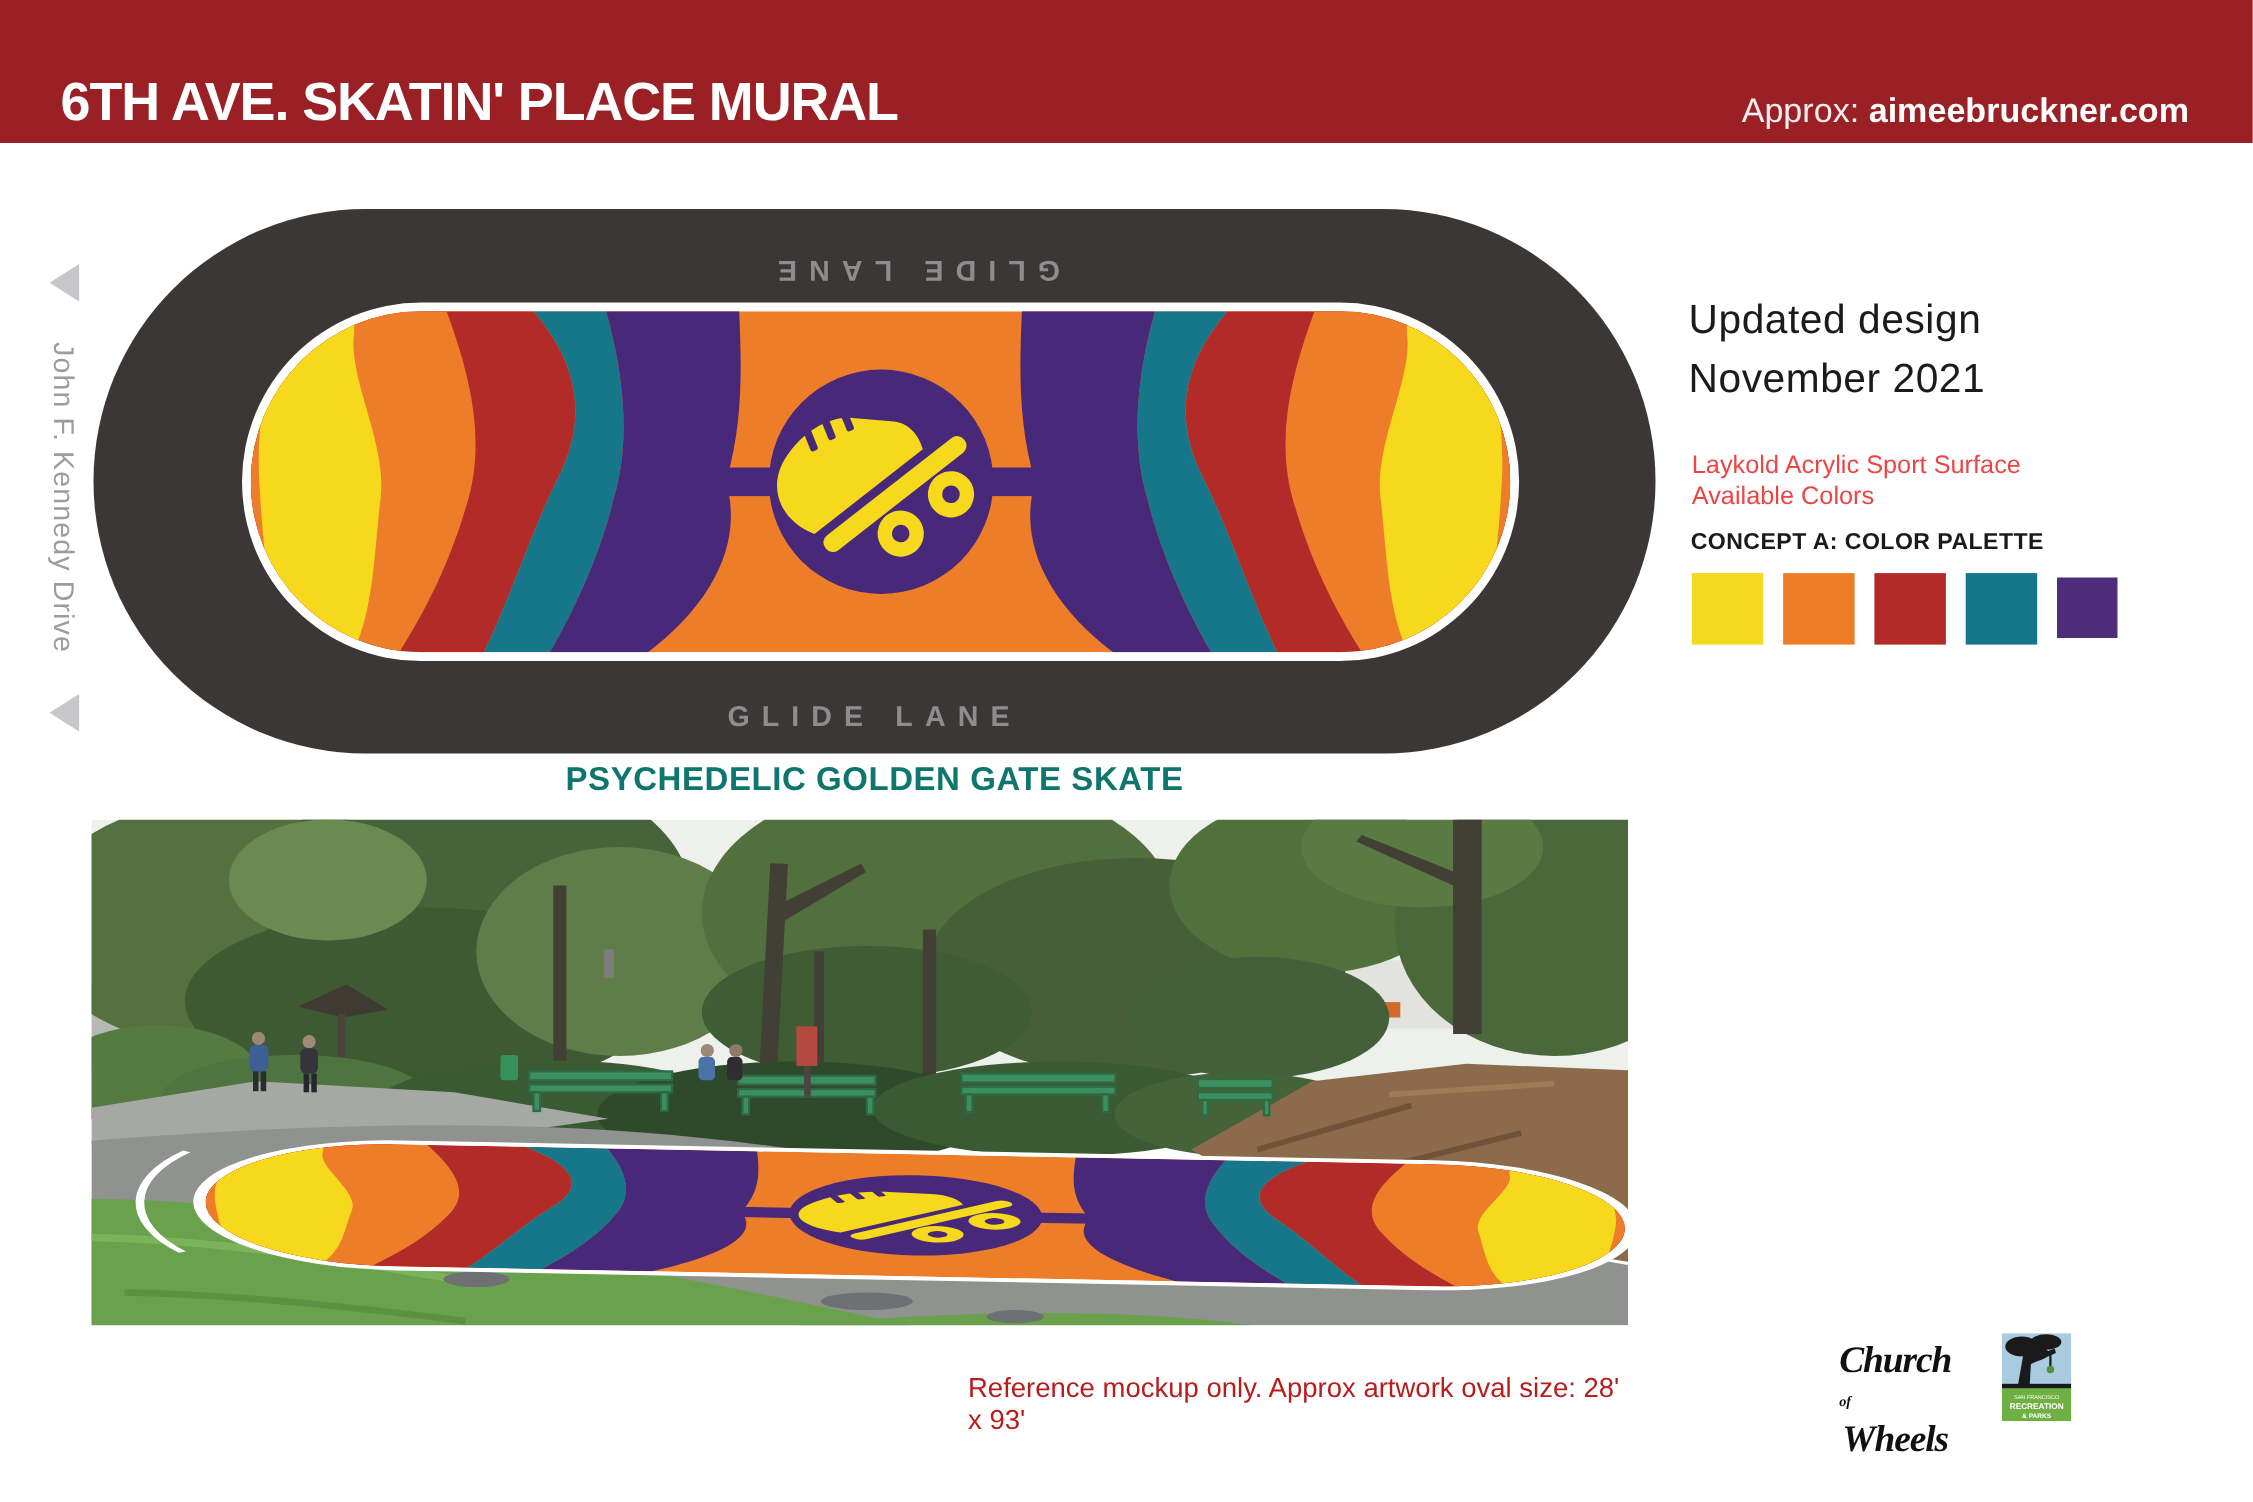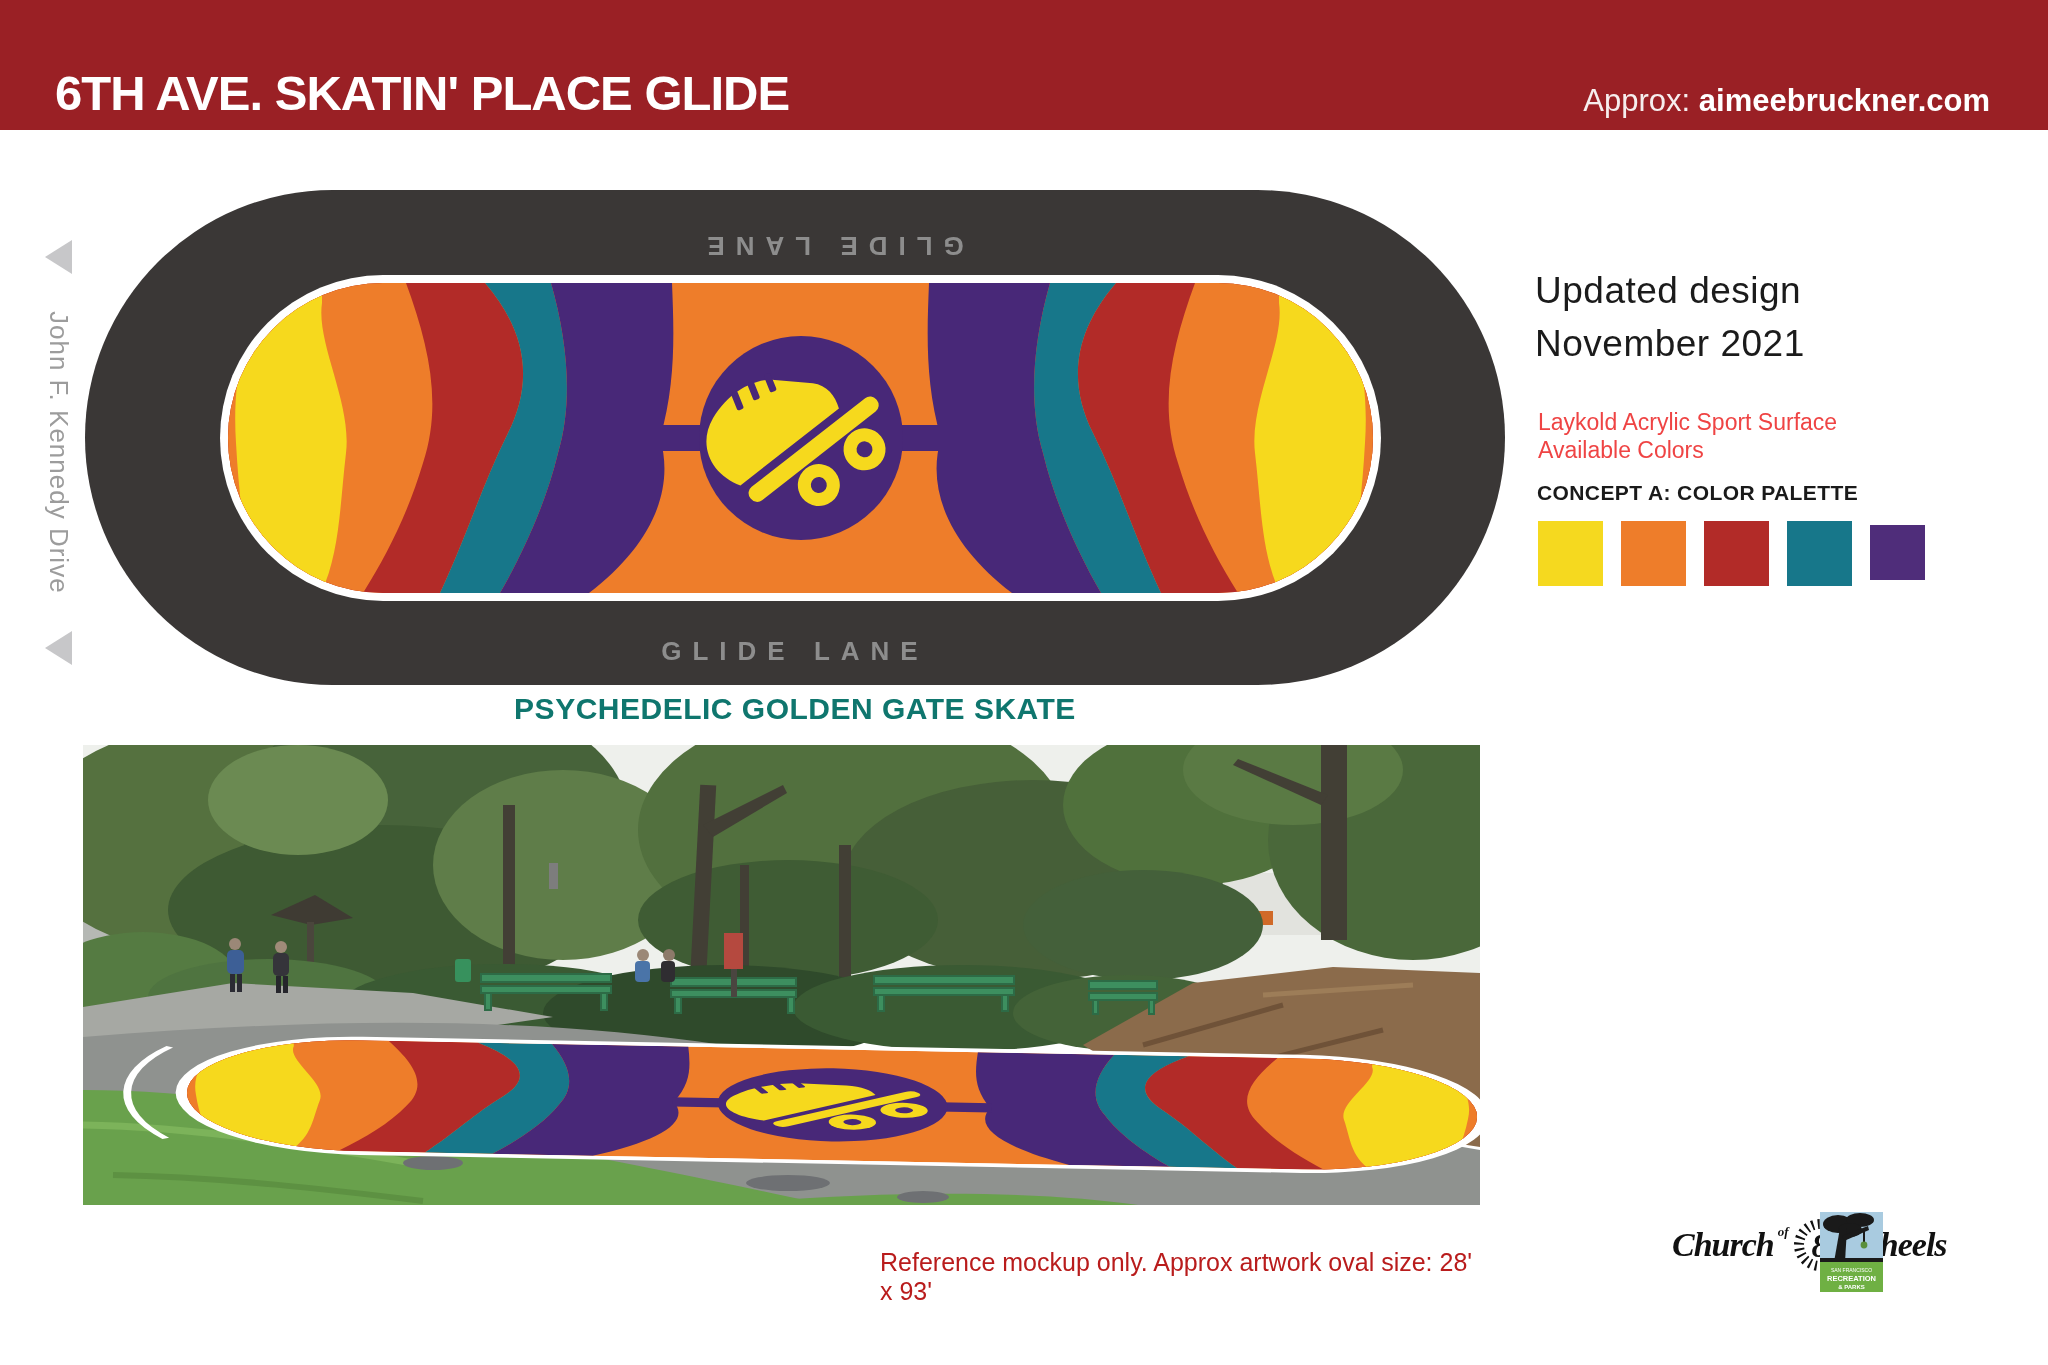--- a/index.html
+++ b/index.html
@@ -49,21 +49,21 @@
 
   
   .photo{position:absolute;left:83px;top:745px;width:1397px;height:460px;overflow:hidden;}
   .photo svg{display:block;}
   .photo-caption{position:absolute;left:880px;top:1248px;width:600px;text-align:left;
                  color:#b91c1c;font-size:25px;font-weight:300;}
 
   
   .church{position:absolute;left:1672px;top:1218px;height:54px;display:flex;align-items:center;
           gap:4px;color:#111111;font-family:"Liberation Serif","DejaVu Serif",serif;
-          font-style:italic;font-weight:bold;}
+          font-style:italic;font-weight:bold;flex-direction:column;}
   .church .word{font-size:34px;letter-spacing:-1px;}
   .church .of{font-size:13px;align-self:flex-start;margin-top:6px;}
   .sfrp{position:absolute;left:1820px;top:1212px;width:65px;height:80px;text-decoration:underline;}
 </style>
 </head>
 <body>
 
 <svg width="0" height="0" style="position:absolute" aria-hidden="true">
   <defs>
     <clipPath id="ovalClip">
@@ -94,21 +94,21 @@
           <rect x="-34" y="-74" width="7" height="19" rx="2" transform="rotate(16 -30 -64)"></rect>
           <rect x="-15" y="-72" width="7" height="19" rx="2" transform="rotate(16 -11 -62)"></rect>
           <rect x="3" y="-68" width="7" height="19" rx="2" transform="rotate(16 7 -58)"></rect>
         </g>
       </g>
     </g>
   </symbol>
 </svg>
 
 <div class="header">
-  <div class="title">6TH AVE. SKATIN' PLACE GLIDE</div>
+  <div class="title">6TH AVE. SKATIN' PLACE MURAL</div>
   <div class="credit">
     <span>Approx:</span>
     <b>aimeebruckner.com</b>
   </div>
 </div>
 
 <div class="rail">
   <div class="tri"></div>
   <div class="street">John F. Kennedy Drive</div>
   <div class="tri"></div>

